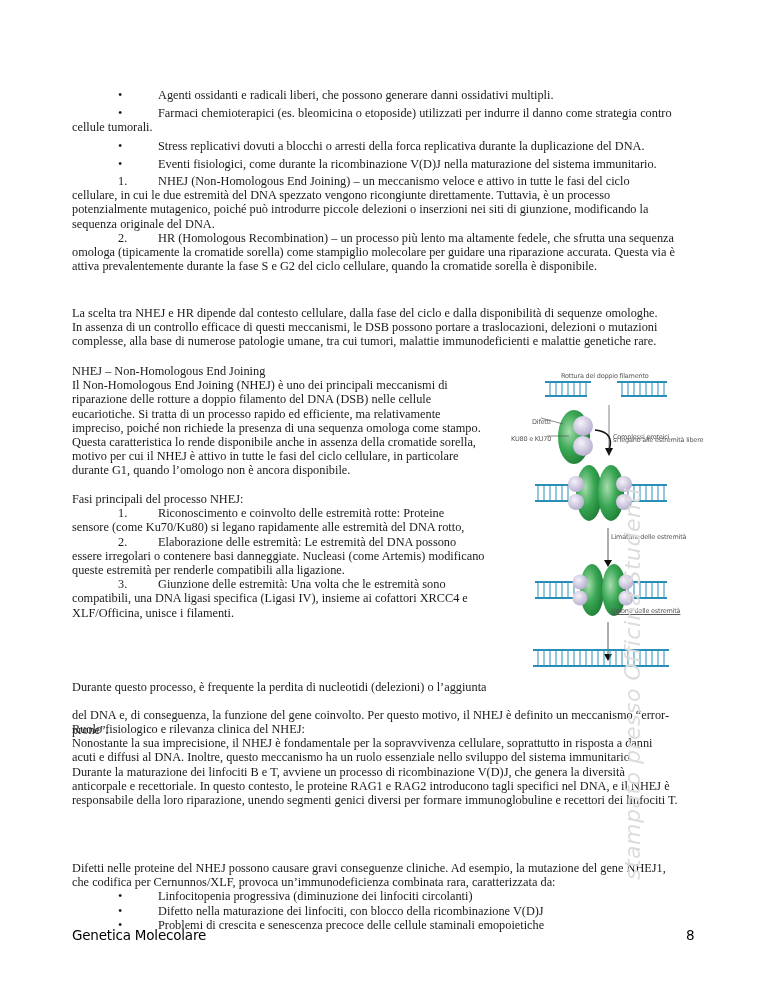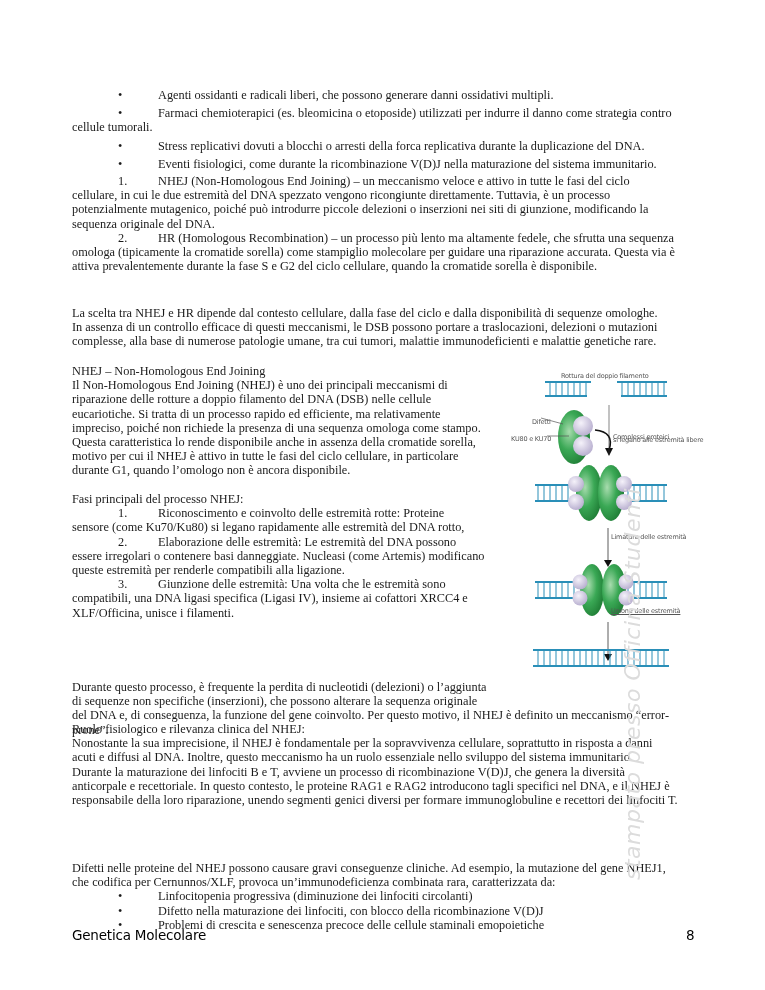--- a/index.html
+++ b/index.html
@@ -54,21 +54,21 @@
 </div>
 
 <div class="para narrow" style="top:492px;">
   <p><b>Fasi principali del processo NHEJ:</b></p>
   <p><span class="num">1.</span><b>Riconoscimento e coinvolto delle estremità rotte:</b><span> Proteine</span><br><span>sensore (come </span><b>Ku70/Ku80</b><span>) si legano rapidamente alle estremità del DNA rotto,</span><br></p>
   <p><span class="num">2.</span><b>Elaborazione delle estremità:</b><span> Le estremità del DNA possono</span><br><span>essere irregolari o contenere basi danneggiate. Nucleasi (come </span><b>Artemis</b><span>) modificano</span><br><span>queste estremità per renderle compatibili alla ligazione.</span></p>
   <p><span class="num">3.</span><b>Giunzione delle estremità:</b><span> Una volta che le estremità sono</span><br><span>compatibili, una </span><b>DNA ligasi specifica (Ligasi IV)</b><span>, insieme ai cofattori </span><b>XRCC4</b><span> e</span><br><b>XLF/Officina</b><span>, unisce i filamenti.</span></p>
 </div>
 
 <div class="para" style="top:651px;margin-top:29px;">
-  <p><span>Durante questo processo, è frequente la perdita di nucleotidi (delezioni) o l’aggiunta</span><br><span>di sequenze non specifiche (inserzioni), che possono alterare la sequenza originale</span><br><span>del DNA e, di conseguenza, la funzione del gene coinvolto. Per questo motivo, il NHEJ è definito un meccanismo </span><b>“error-</b><br><b>prone”</b><span>.</span></p>
+  <p><span>Durante questo processo, è frequente la perdita di nucleotidi (delezioni) o l’aggiunta</span><br><br><span>del DNA e, di conseguenza, la funzione del gene coinvolto. Per questo motivo, il NHEJ è definito un meccanismo </span><b>“error-</b><br><b>prone”</b><span>.</span></p>
 </div>
 
 <div class="para" style="top:722px;">
   <p><b>Ruolo fisiologico e rilevanza clinica del NHEJ:</b></p>
   <p><span>Nonostante la sua imprecisione, il NHEJ è </span><b>fondamentale per la sopravvivenza cellulare</b><span>, soprattutto in risposta a danni</span><br><span>acuti e diffusi al DNA. Inoltre, questo meccanismo ha un ruolo </span><b>essenziale nello sviluppo del sistema immunitario</b><span>.</span><br><span>Durante la maturazione dei linfociti B e T, avviene un processo di </span><b>ricombinazione V(D)J</b><span>, che genera la diversità</span><br><span>anticorpale e recettoriale. In questo contesto, le proteine </span><b>RAG1 e RAG2</b><span> introducono tagli specifici nel DNA, e il NHEJ è</span><br><span>responsabile della loro riparazione, unendo segmenti genici diversi per formare immunoglobuline e recettori dei linfociti T.</span></p>
 </div>
 
 <div class="para" style="top:822px;margin-top:39px;">
   <p><span>Difetti nelle proteine del NHEJ possono causare </span><b>gravi conseguenze cliniche</b><span>. Ad esempio, la </span><b>mutazione del gene NHEJ1</b><span>,</span><br><span>che codifica per </span><b>Cernunnos/XLF</b><span>, provoca un’immunodeficienza combinata rara, caratterizzata da:</span></p>
   <p class="bullet"><span class="dot">•</span><b>Linfocitopenia</b><span> progressiva (diminuzione dei linfociti circolanti)</span></p>

